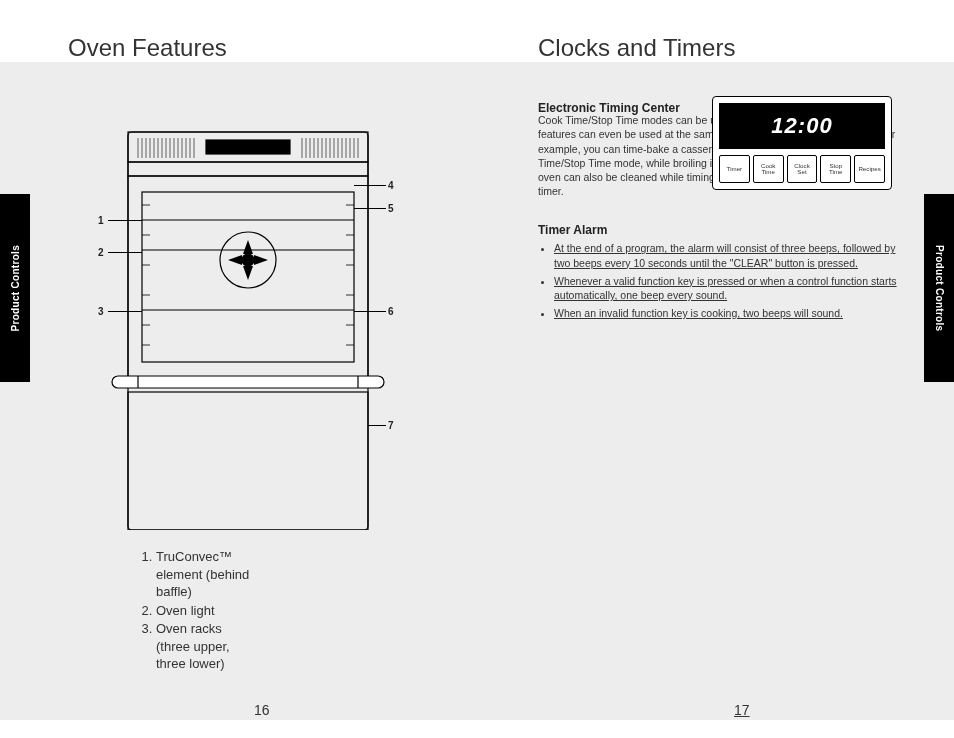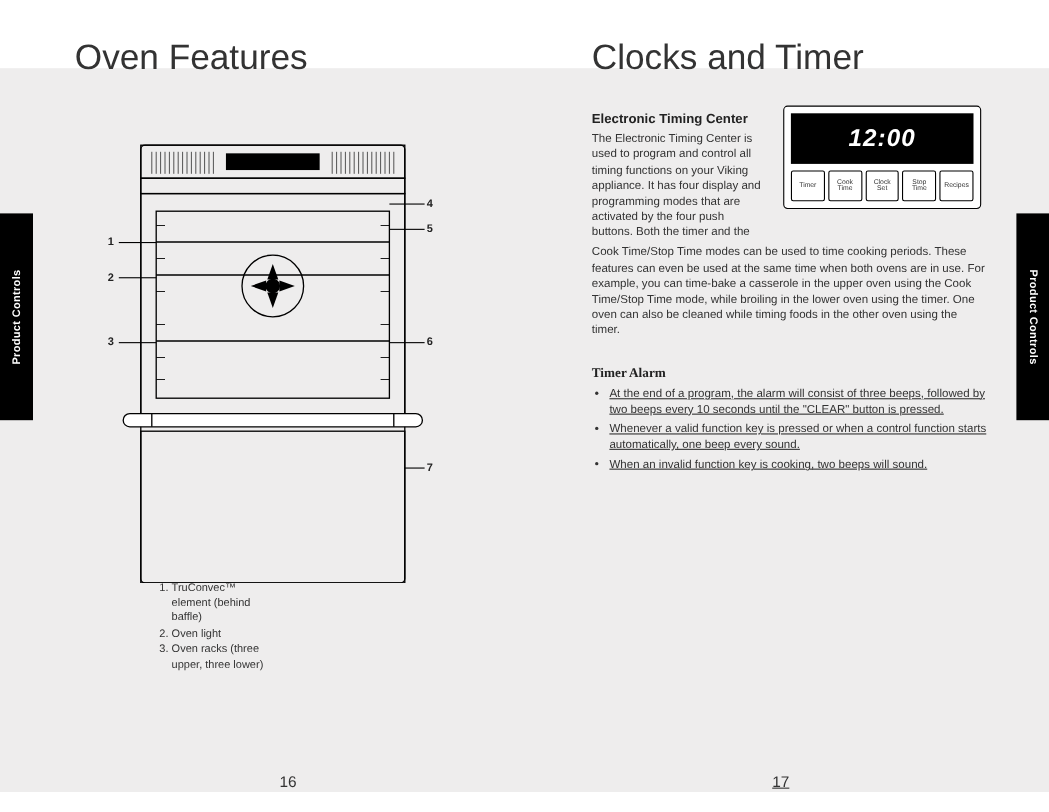--- a/index.html
+++ b/index.html
@@ -38,21 +38,21 @@
   .side-tab span {
     writing-mode: vertical-rl;
     letter-spacing: 0.3px;
   }
   .side-tab.left span { transform: rotate(180deg); }
 
   
   .title {
     position: absolute;
     top: 34px;
-    font-size: 32px;
+    font-size: 24px;
     font-weight: 300;
     color: #333;
   }
   .title.left  { left: 68px; }
   .title.right { left: 538px; }
 
   
   .left-page {
     position: absolute;
     left: 68px;
@@ -74,44 +74,44 @@
   }
   .cline {
     position: absolute;
     height: 1px;
     background: #000;
   }
 
   .legend {
     position: absolute;
     left: 140px;
-    top: 528px;
+    top: 548px;
     width: 280px;
-    font-size: 10px;
+    font-size: 13px;
     line-height: 1.35;
     color: #333;
     display: flex;
     gap: 14px;
     flex-direction: column;
   }
   .legend ol {
     margin: 0;
     padding-left: 16px;
   }
   .legend li { margin-bottom: 1px; }
   .legend .col { width: 110px; }
 
   .pagenum {
     position: absolute;
     top: 702px;
     font-size: 14px;
     color: #333;
   }
   .pagenum.pl { left: 254px; }
-  .pagenum.pr { left: 702px; text-decoration: underline; }
+  .pagenum.pr { left: 734px; text-decoration: underline; }
 
   
   .right-page {
     position: absolute;
     left: 538px;
     top: 100px;
     width: 360px;
     font-size: 10.5px;
     line-height: 1.35;
     color: #333;
@@ -188,21 +188,21 @@
 <div class="page-bg"></div>
 
 <div class="side-tab left">
   <span>Product Controls</span>
 </div>
 <div class="side-tab right">
   <span>Product Controls</span>
 </div>
 
 <div class="title left">Oven Features</div>
-<div class="title right">Clocks and Timer</div>
+<div class="title right">Clocks and Timers</div>
 
 <div class="left-page">
   <div class="diagram-wrap">
 
     <svg width="300" height="430" viewBox="0 0 300 430">
       <g fill="none" stroke="#000" stroke-width="1.2">
 
         <rect x="30" y="32" width="240" height="398" rx="4"></rect>
 
         <rect x="30" y="32" width="240" height="30"></rect>
@@ -329,23 +329,22 @@
         <div class="pbtn">Cook
 Time</div>
         <div class="pbtn">Clock
 Set</div>
         <div class="pbtn">Stop
 Time</div>
         <div class="pbtn">Recipes</div>
       </div>
     </div>
     <p class="sec-head">Electronic Timing Center</p>
-    <p class="para etc-text">The Electronic Timing Center is used to program and control all timing functions on your Viking appliance. It has four display and programming modes that are activated by the four push buttons. Both the timer and the</p>
   </div>
   <p class="para" style="margin-top:-6px;">Cook Time/Stop Time modes can be used to time cooking periods. These features can even be used at the same time when both ovens are in use. For example, you can time-bake a casserole in the upper oven using the Cook Time/Stop Time mode, while broiling in the lower oven using the timer. One oven can also be cleaned while timing foods in the other oven using the timer.</p>
 
-  <p class="sec-head" style="margin-top:24px;font-family:Liberation Serif, serif;">Timer Alarm</p>
+  <p class="sec-head" style="margin-top:24px;">Timer Alarm</p>
   <ul class="bullets">
     <li>At the end of a program, the alarm will consist of three beeps, followed by two beeps every 10 seconds until the "CLEAR" button is pressed.</li>
     <li>Whenever a valid function key is pressed or when a control function starts automatically, one beep every sound.</li>
     <li>When an invalid function key is cooking, two beeps will sound.</li>
   </ul>
 </div>
 
 </body></html>

